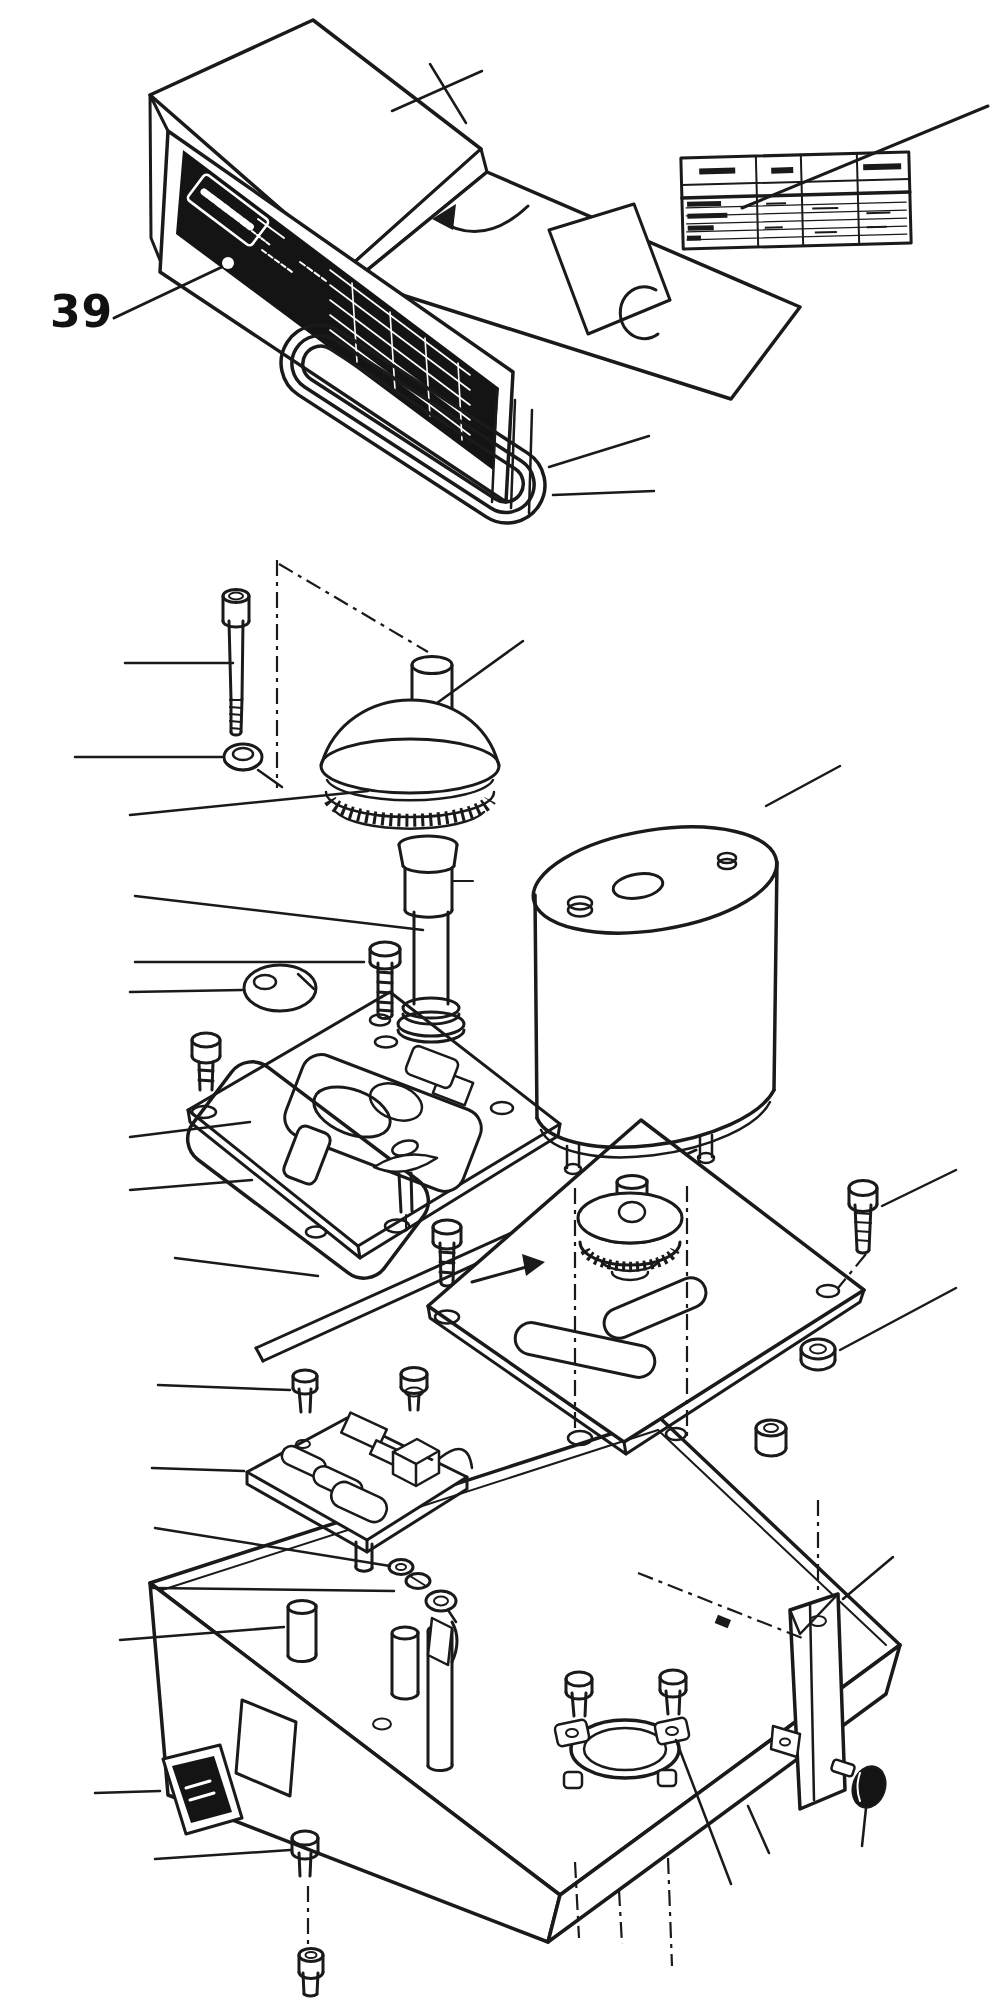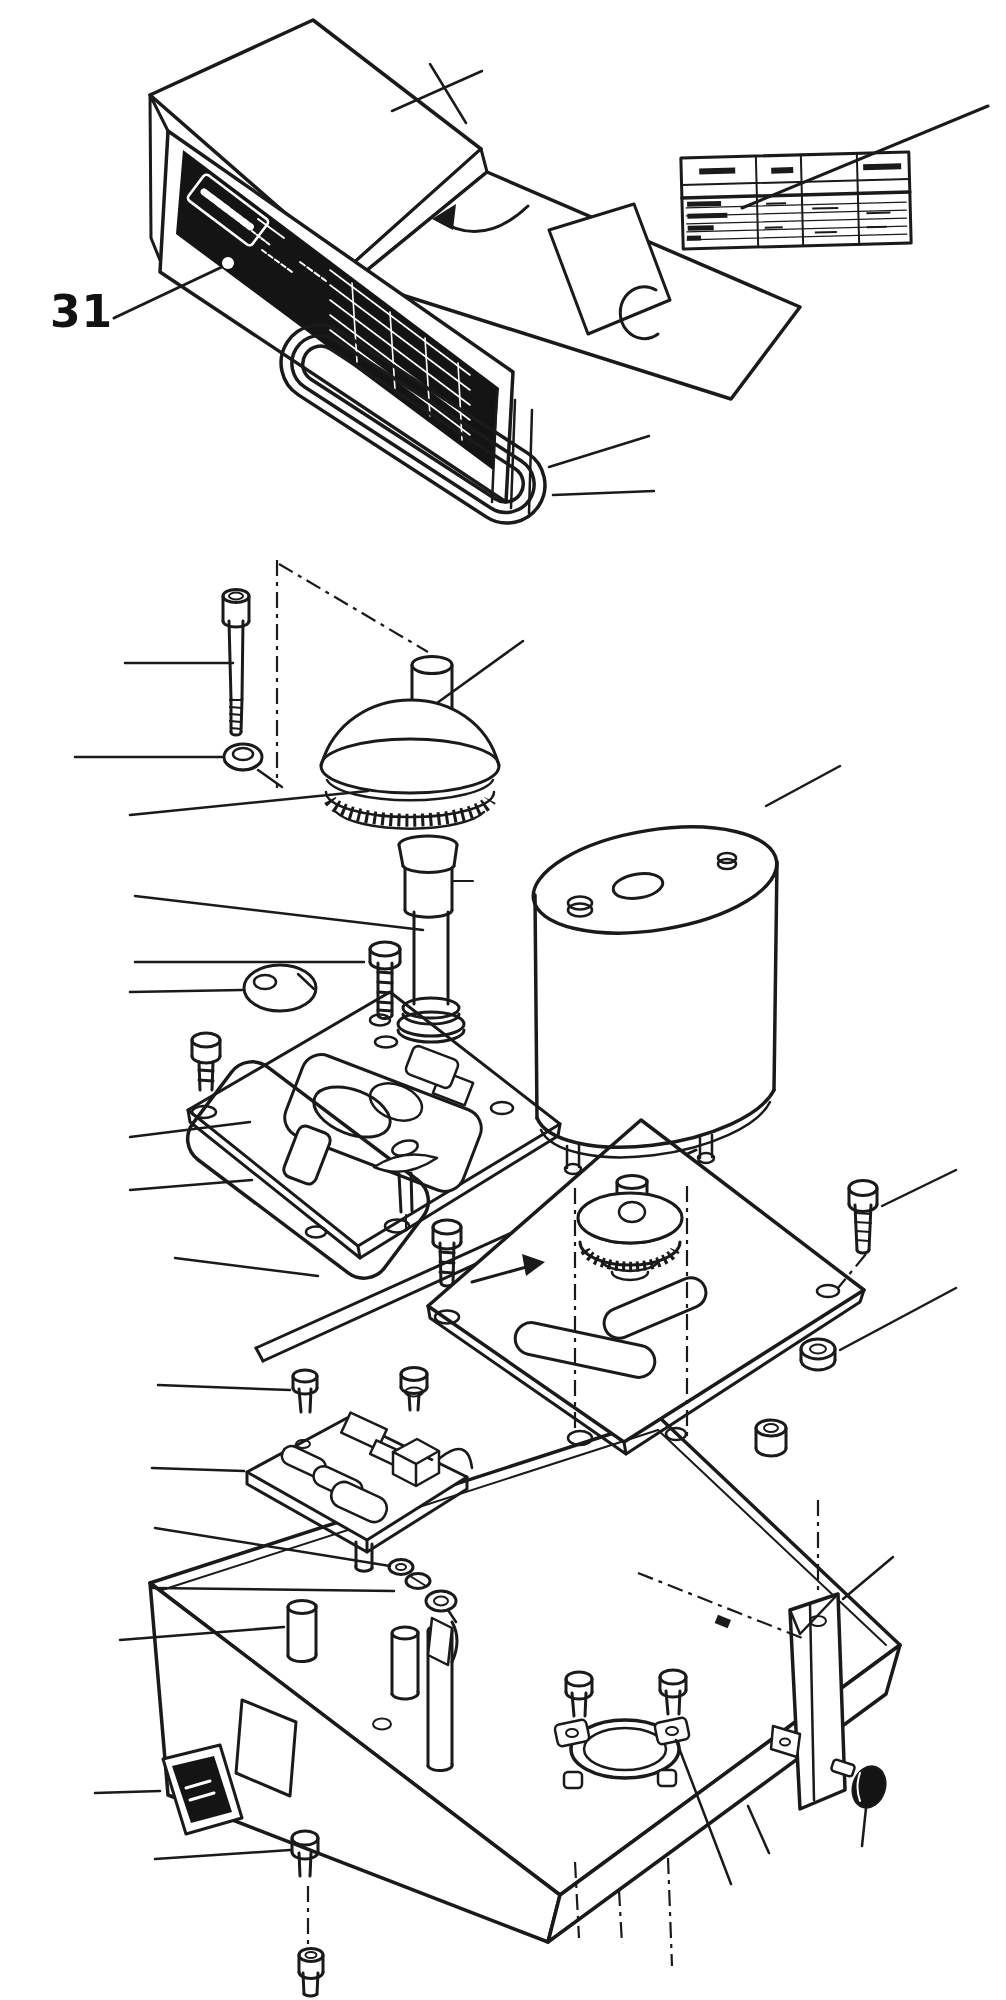--- a/index.html
+++ b/index.html
@@ -531,15 +531,15 @@
     <path d="M619,1890 L622,1944"></path>
     <path d="M668,1858 L672,1966"></path>
     <path d="M308,1886 L308,1946"></path>
     <path d="M638,1573 L802,1638"></path>
     <path d="M818,1500 L818,1592"></path>
   </g>
   <rect class="ink" x="716" y="1617" width="14" height="9" transform="rotate(22 723 1621)"></rect>
 
 </svg>
 
-<div class="callout">31</div>
+<div class="callout">39</div>
 
 </div>
 
 </body></html>

